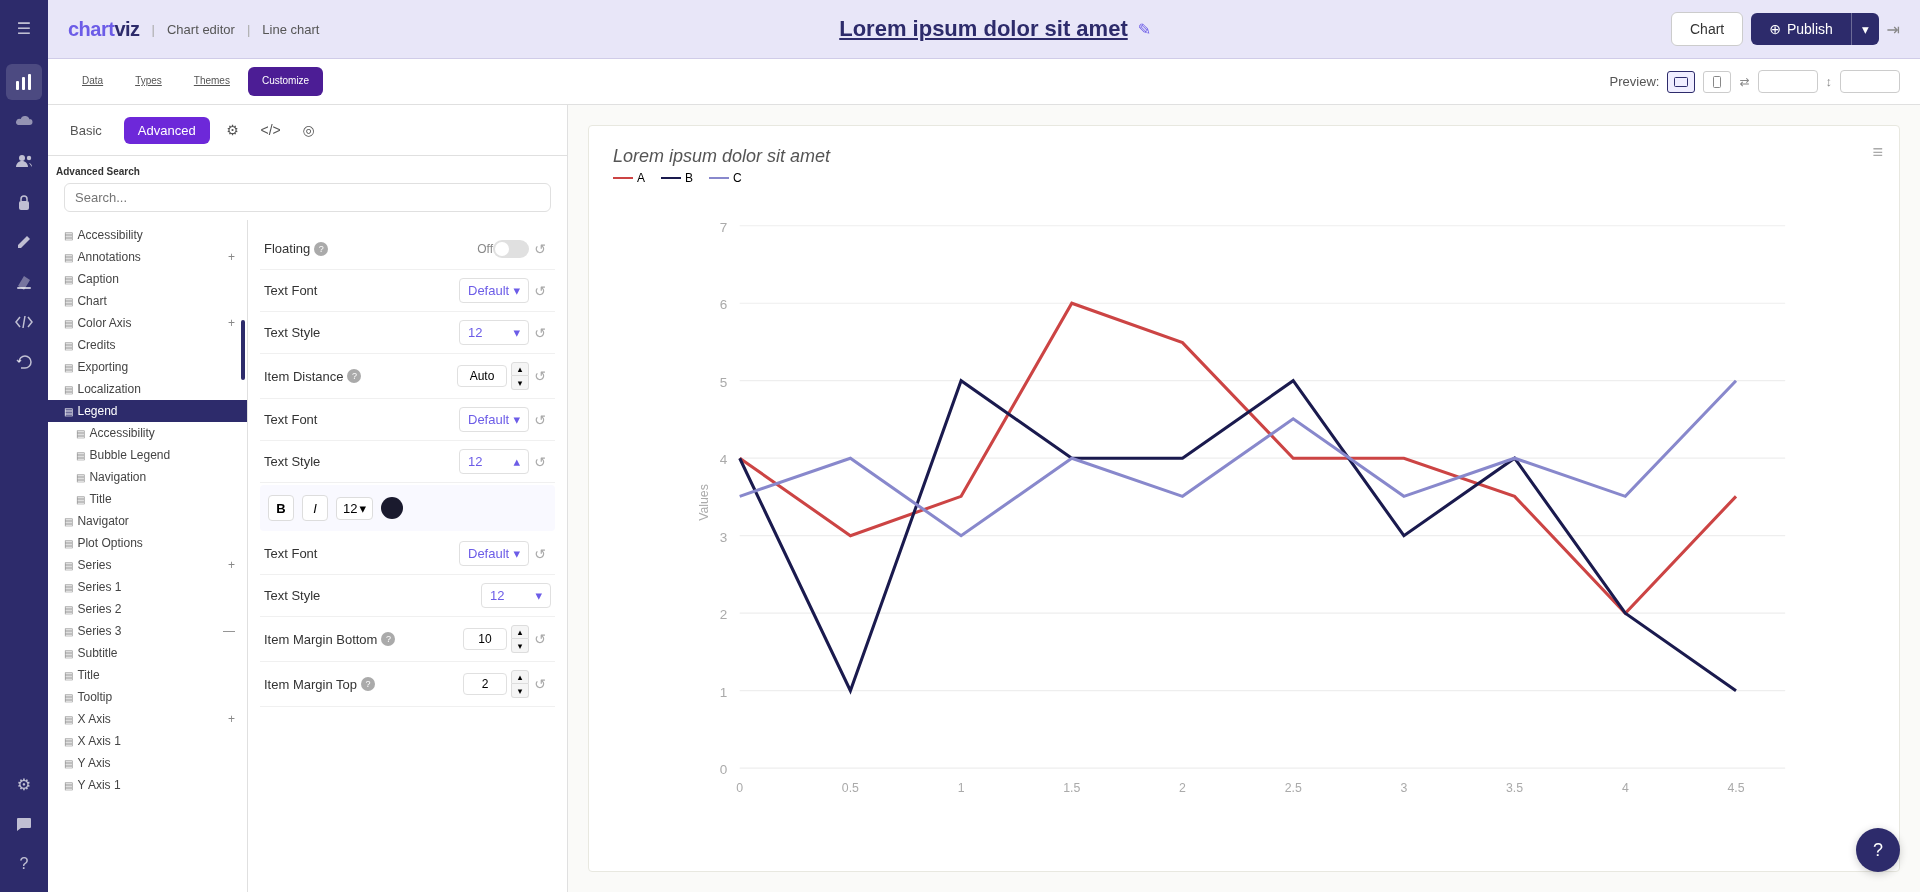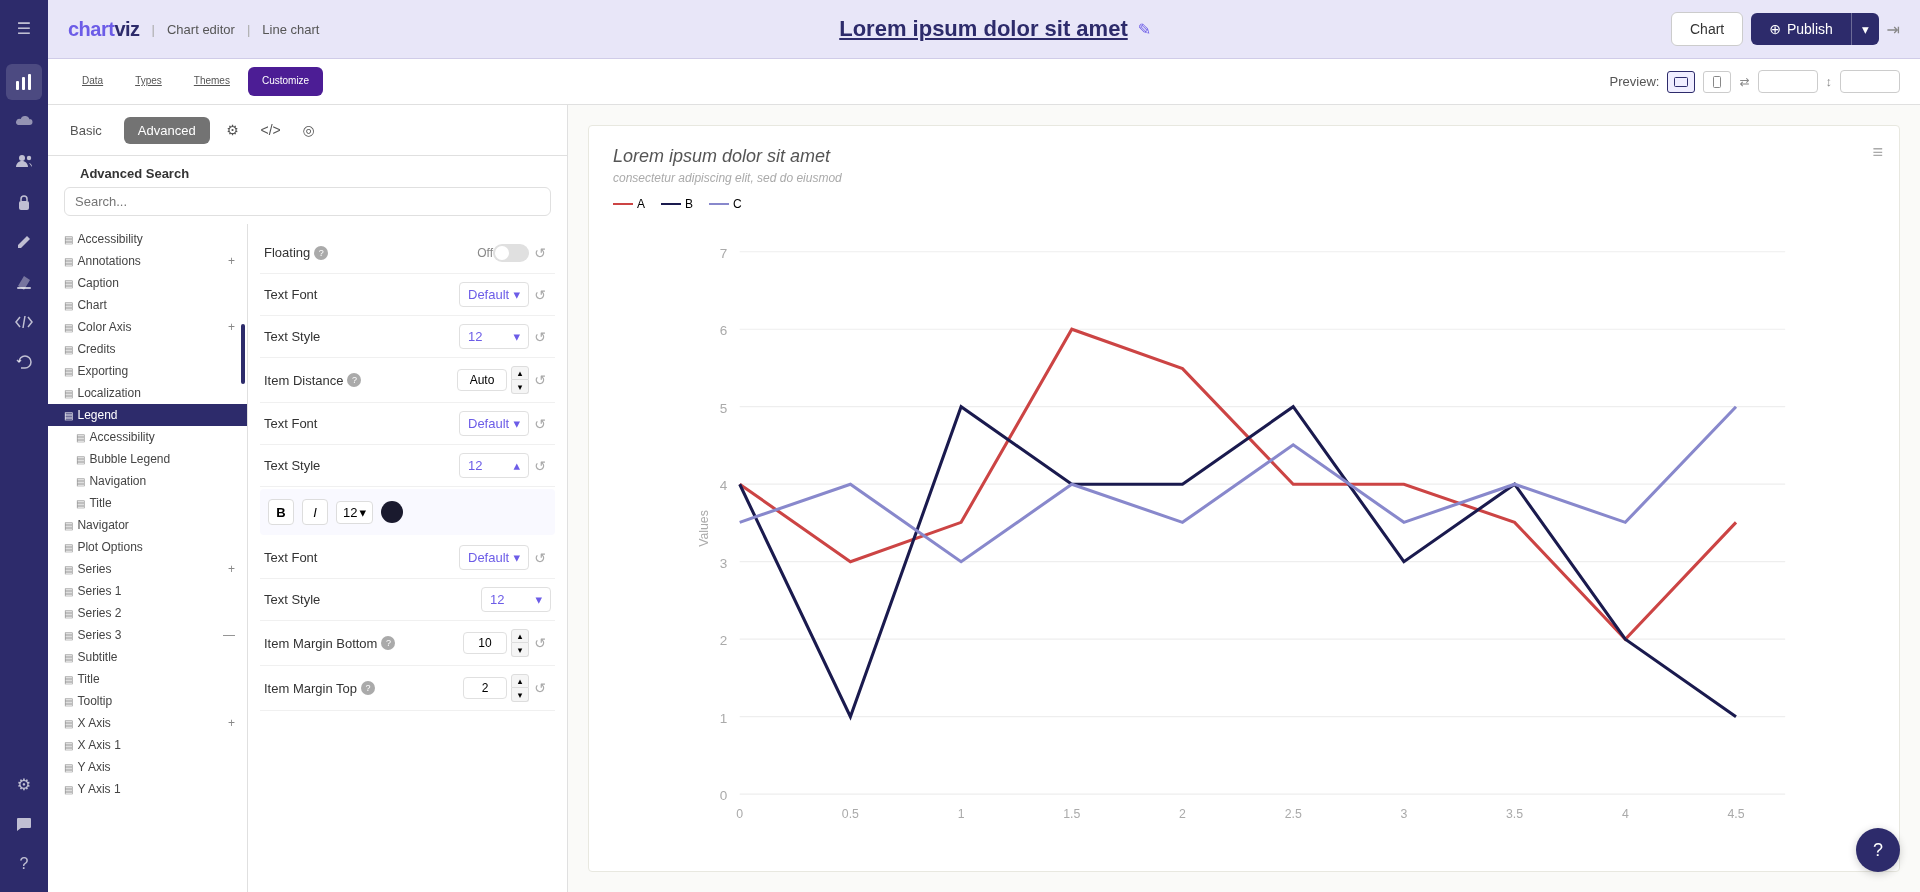--- a/index.html
+++ b/index.html
@@ -192,35 +192,35 @@
     }
     .sub-tab-btn {
       padding: 6px 14px;
       border-radius: 6px;
       border: none;
       background: none;
       cursor: pointer;
       font-size: 13px;
       color: #555;
     }
-    .sub-tab-btn.active { background: #737373; color: #fff; }
+    .sub-tab-btn.active { background: #6d28d9; color: #fff; }
     .sub-tab-icon-btn {
       width: 30px; height: 30px;
       border-radius: 6px;
       border: none;
       background: none;
       cursor: pointer;
       display: flex; align-items: center; justify-content: center;
       color: #555;
       font-size: 14px;
     }
 
     .advanced-search-header {
-      padding: 10px 32px 6px;
-      font-size: 13px;
+      padding: 10px 8px 6px;
+      font-size: 10px;
       font-weight: 600;
       color: #333;
     }
 
     .search-input-wrap {
       padding: 0 16px 8px;
     }
     .search-input {
       width: 100%;
       padding: 6px 10px;
@@ -800,21 +800,20 @@
           </div>
 
         </div>
       </div>
     </div>
 
     <div class="chart-area">
       <div class="chart-container">
         <div class="hamburger-menu">≡</div>
         <div class="chart-title">Lorem ipsum dolor sit amet</div>
-        <div class="chart-subtitle">consectetur adipiscing elit, sed do eiusmod</div>
         <div class="chart-legend">
           <div class="legend-item">
             <div class="legend-line" style="background:#cc4444;"></div>
             <span>A</span>
           </div>
           <div class="legend-item">
             <div class="legend-line" style="background:#1a1a4e;"></div>
             <span>B</span>
           </div>
           <div class="legend-item">

